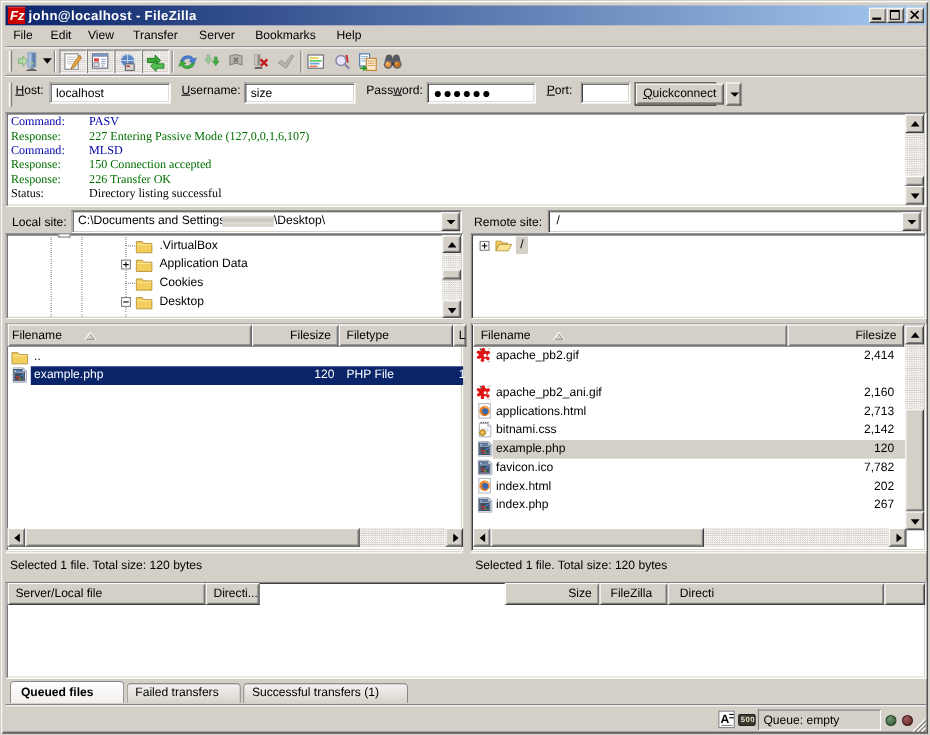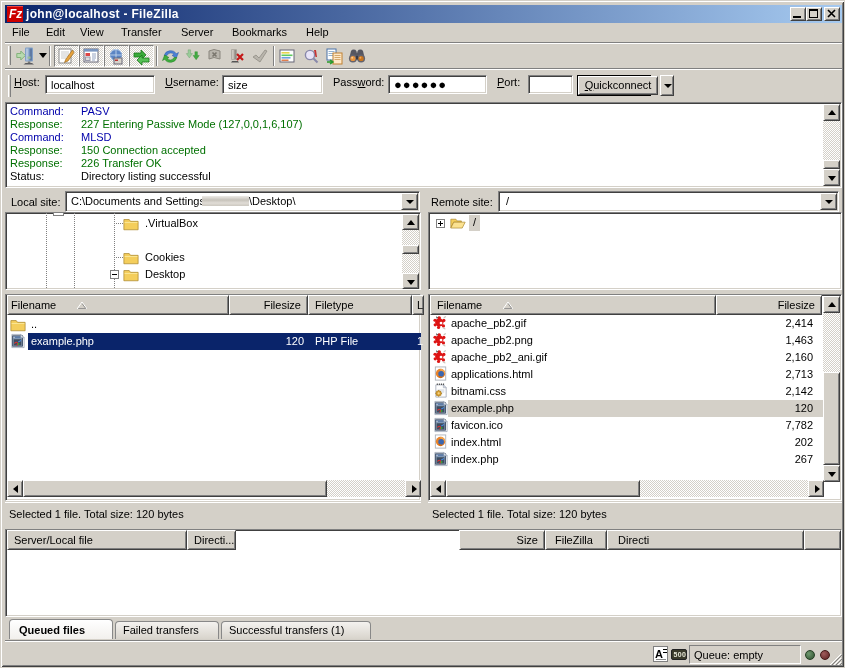--- a/index.html
+++ b/index.html
@@ -24,21 +24,21 @@
   
   .hsep { position:absolute; left:4px; width:837px; height:2px; border-top:1px solid #808080; border-bottom:1px solid #fff; }
   .grip { position:absolute; width:3px; border-left:1px solid #fff; border-right:1px solid #808080; background:#d4d0c8; }
   .vsep { position:absolute; width:2px; border-left:1px solid #808080; border-right:1px solid #fff; }
   .tbtn { position:absolute; width:25px; height:22px; border:1px solid; border-color:#808080 #fff #fff #808080; }
   .ticon { position:absolute; width:16px; height:16px; }
   
   #qc label { position:absolute; top:6px; }
   .field { position:absolute; top:0px; height:19px; border:1px solid; border-color:#808080 #fff #fff #808080; box-shadow: inset 1px 1px 0 #404040, inset -1px -1px 0 #d4d0c8; background:#fff; padding:3px 0 0 5px; }
   
-  #log { left:4px; top:101px; width:837px; height:86px; }
+  #log { left:4px; top:101px; width:837px; height:86px;font-family:Liberation Serif, serif; }
   #log .line { position:absolute; left:4px; white-space:pre; }
   .c-cmd { color:#0000aa; }
   .c-rsp { color:#007000; }
   
   .combo { position:absolute; height:21px; border:1px solid; border-color:#808080 #fff #fff #808080; box-shadow: inset 1px 1px 0 #404040, inset -1px -1px 0 #d4d0c8; background:#fff; }
   .combo .cbtn { position:absolute; right:1px; top:1px; width:17px; height:17px; border:1px solid; border-color:#fff #404040 #404040 #fff; box-shadow: inset 1px 1px 0 #d4d0c8, inset -1px -1px 0 #808080; background:#d4d0c8; }
   .dntri { width:0; height:0; border-left:4px solid transparent; border-right:4px solid transparent; border-top:4px solid #000; position:absolute; }
   
   .pane { position:absolute; border:1px solid; border-color:#808080 #fff #fff #808080; box-shadow: inset 1px 1px 0 #404040, inset -1px -1px 0 #d4d0c8; background:#fff; }
   .hcell { position:absolute; top:0; height:20px; background:#d4d0c8; border:1px solid; border-color:#fff #404040 #404040 #fff; box-shadow: inset 1px 1px 0 #d4d0c8, inset -1px -1px 0 #808080; padding:3px 0 0 6px; }
@@ -314,20 +314,28 @@
     <div class="dotline-v" style="left:108px;top:0;height:75px"></div>
     <div class="abs" style="left:47px;top:0px;width:11px;height:3px;background:#fff;border:1px solid #808080;border-top:none"></div>
     <div class="row" style="left:0;top:2px;width:380px">
       <div class="dotline-h" style="left:108px;top:8px;width:10px"></div>
       <svg class="icon16" style="left:117px;top:1px" width="18" height="15" viewBox="0 0 18 15">
           <path d="M1 2.5 h6 l1.5 2 H17 v9.5 H1 z" fill="#f4ce5c" stroke="#a8852a" stroke-width="0.8"></path>
           <path d="M1.8 5.3 h14.4 v1 H1.8z" fill="#fbe89a"></path>
         </svg>
       <span class="abs" style="left:139px;top:2px">.VirtualBox</span>
     </div>
+    <div class="row" style="left:0;top:19px;width:380px">
+      <div class="pm plus" style="left:104px;top:4px"></div>
+      <svg class="icon16" style="left:117px;top:1px" width="18" height="15" viewBox="0 0 18 15">
+          <path d="M1 2.5 h6 l1.5 2 H17 v9.5 H1 z" fill="#f4ce5c" stroke="#a8852a" stroke-width="0.8"></path>
+          <path d="M1.8 5.3 h14.4 v1 H1.8z" fill="#fbe89a"></path>
+        </svg>
+      <span class="abs" style="left:139px;top:2px">Application Data</span>
+    </div>
     <div class="row" style="left:0;top:53px;width:380px">
       <div class="pm" style="left:104px;top:4px"></div>
       <svg class="icon16" style="left:117px;top:1px" width="18" height="15" viewBox="0 0 18 15">
           <path d="M1 2.5 h6 l1.5 2 H17 v9.5 H1 z" fill="#f4ce5c" stroke="#a8852a" stroke-width="0.8"></path>
           <path d="M1.8 5.3 h14.4 v1 H1.8z" fill="#fbe89a"></path>
         </svg>
       <span class="abs" style="left:139px;top:2px">Desktop</span>
     </div>
     <div class="row" style="left:0;top:36px;width:380px">
       <div class="dotline-h" style="left:108px;top:8px;width:10px"></div>
@@ -398,27 +406,20 @@
         </svg></div>
     <div class="hcell" style="left:287px;width:106px;text-align:right;padding-right:6px">Filesize</div>
     <div id="rrows" class="abs" style="left:1px;top:20px;width:393px;height:160px">
       <div class="row" style="left:0;top:0;width:393px">
         <svg class="icon16" style="left:2px;top:0px" width="17" height="17" viewBox="0 0 17 17">
             <use href="#i-ap"></use>
           </svg>
         <span class="abs" style="left:21px;top:2px">apache_pb2.gif</span>
           <span class="abs szr">2,414</span>
       </div>
-      <div class="row" style="left:0;top:17px;width:393px">
-        <svg class="icon16" style="left:2px;top:0px" width="17" height="17" viewBox="0 0 17 17">
-            <use href="#i-ap"></use>
-          </svg>
-        <span class="abs" style="left:21px;top:2px">apache_pb2.png</span>
-          <span class="abs szr">1,463</span>
-      </div>
       <div class="row" style="left:0;top:34px;width:393px">
         <svg class="icon16" style="left:2px;top:0px" width="17" height="17" viewBox="0 0 17 17">
             <use href="#i-ap"></use>
           </svg>
         <span class="abs" style="left:21px;top:2px">apache_pb2_ani.gif</span>
           <span class="abs szr">2,160</span>
       </div>
       <div class="row" style="left:0;top:51px;width:393px">
         <svg class="icon16" style="left:3px;top:0px" width="17" height="17" viewBox="0 0 17 17">
             <use href="#i-ff"></use>

